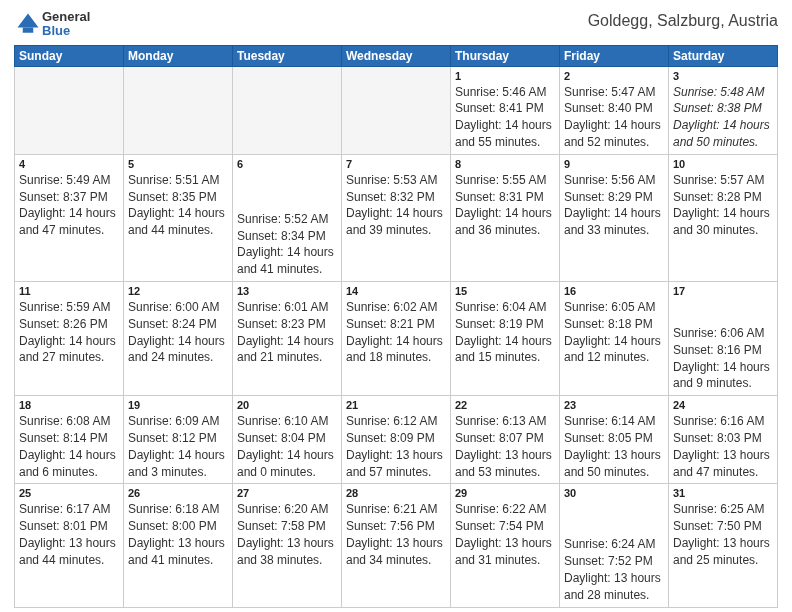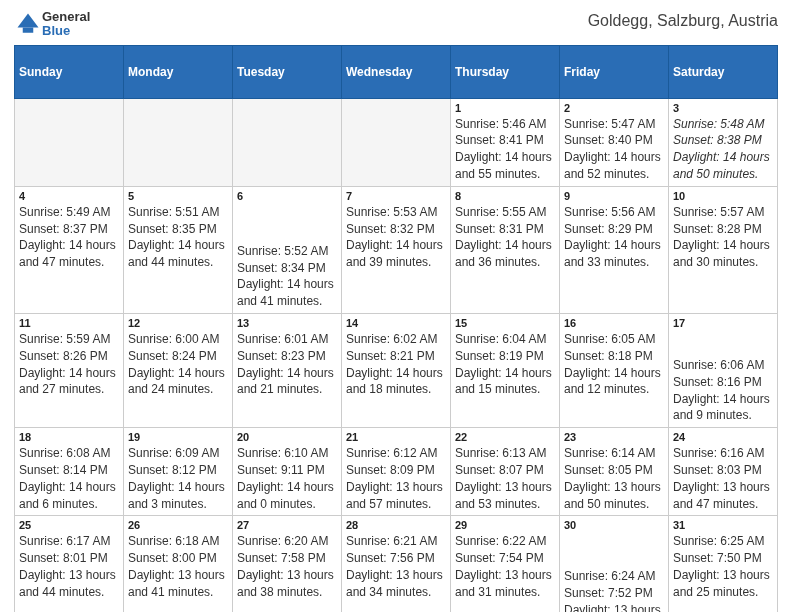--- a/index.html
+++ b/index.html
@@ -56,21 +56,21 @@
     .calendar-table {
       width: 100%;
       border-collapse: collapse;
       flex: 1;
     }
     .calendar-table th {
       background: #2a6db5;
       color: #fff;
       font-size: 12px;
       font-weight: bold;
-      padding: 19px 4px;
+      padding: 3px 4px;
       text-align: left;
       border: 1px solid #1a5a9a;
     }
     .calendar-table td {
       border: 1px solid #ccc;
       vertical-align: top;
       padding: 3px 4px;
       font-size: 9.5px;
       color: #222;
       background: #fff;
@@ -280,21 +280,21 @@
           <td>
             <span class="day-number">19</span>
             <div class="day-info" style="white-space: pre-line;">Sunrise: 6:09 AM
 Sunset: 8:12 PM
 Daylight: 14 hours
 and 3 minutes.</div>
           </td>
           <td>
             <span class="day-number">20</span>
             <div class="day-info" style="white-space: pre-line;">Sunrise: 6:10 AM
-Sunset: 9:11 PM
+Sunset: 8:04 PM
 Daylight: 14 hours
 and 0 minutes.</div>
           </td>
           <td>
             <span class="day-number">21</span>
             <div class="day-info" style="white-space: pre-line;">Sunrise: 6:12 AM
 Sunset: 8:09 PM
 Daylight: 13 hours
 and 57 minutes.</div>
           </td>

